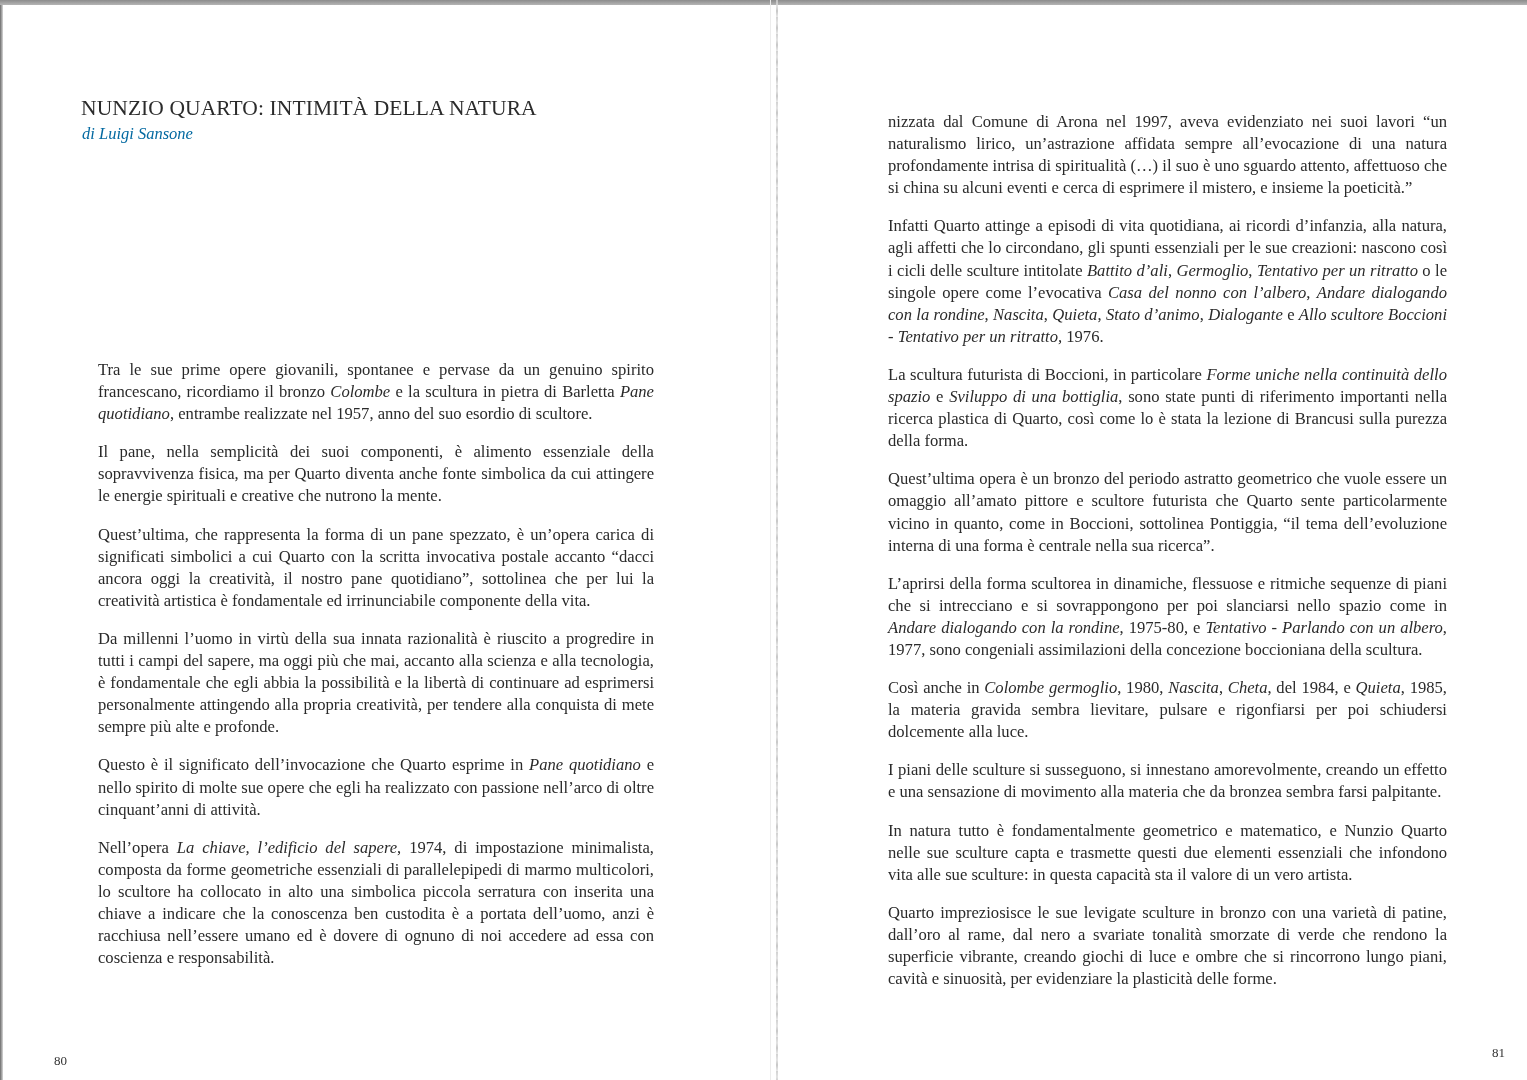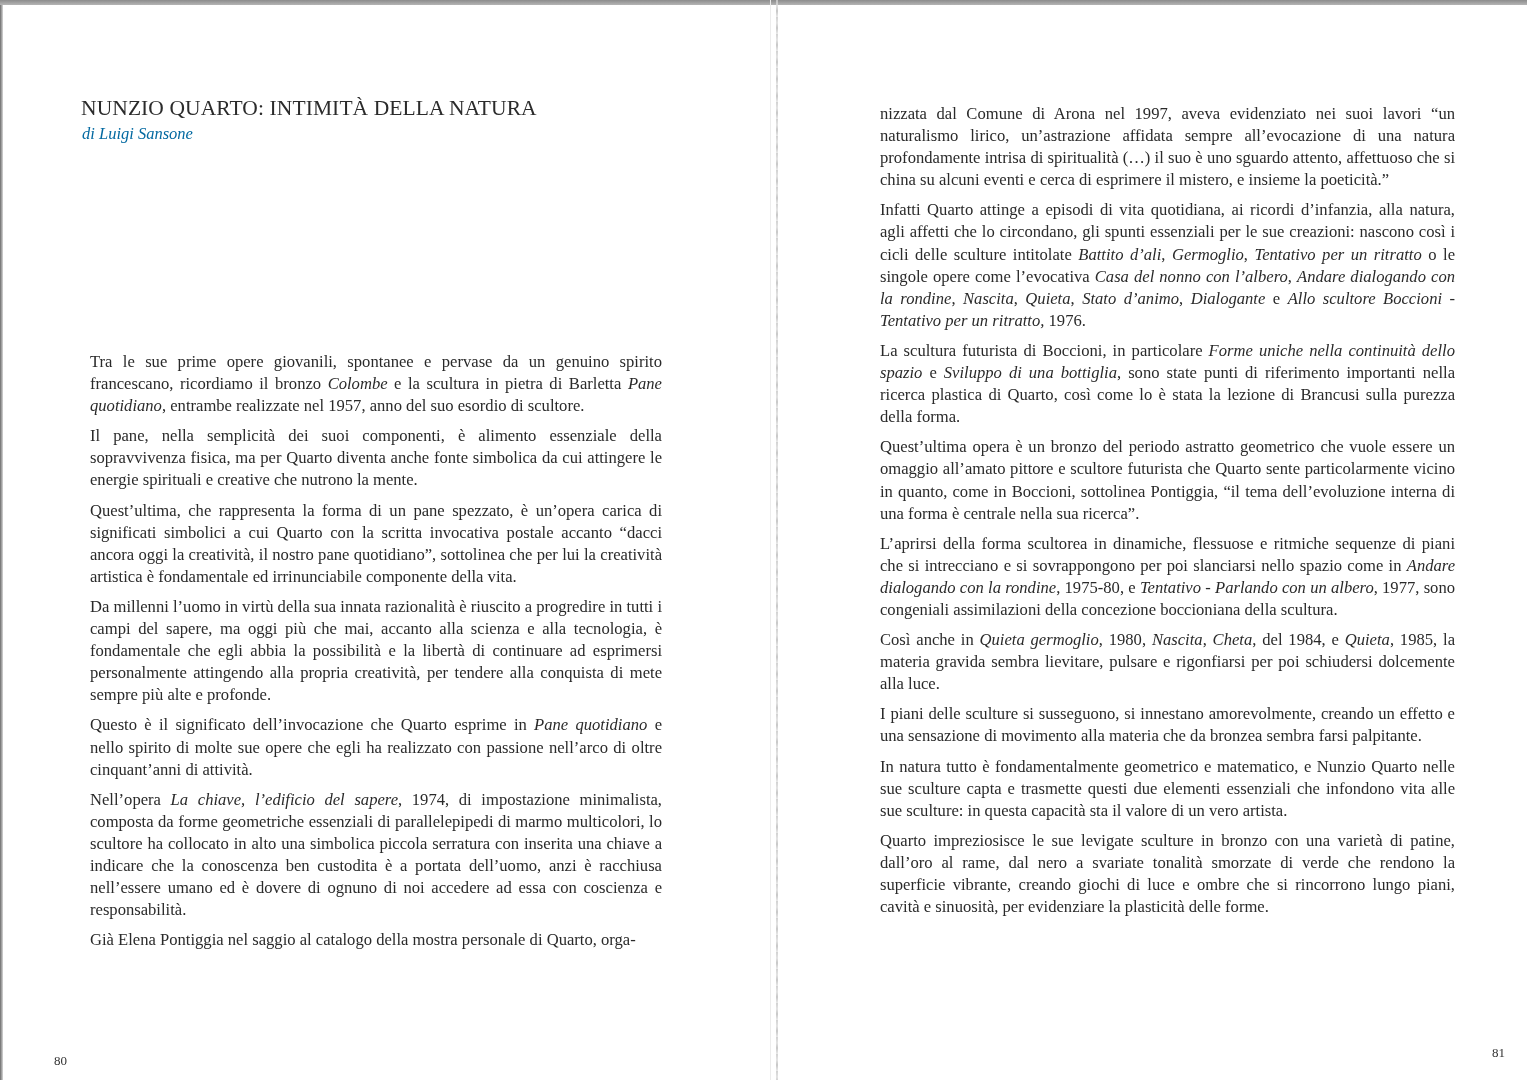--- a/index.html
+++ b/index.html
@@ -73,21 +73,21 @@
     }
 
     .text-block {
       position: absolute;
       font-size: 16.6px;
       line-height: 22.1px;
       text-align: justify;
       color: #2a2a2a;
     }
     .text-block p {
-      margin: 8px;
+      margin: 16px;
       text-align: justify;
       text-align-last: left;
     }
     .left-block {
       left: 82px; top: 343px;
       width: 588px;
     }
     .right-block {
       left: 90px; top: 95px;
       width: 591px;
@@ -112,38 +112,37 @@
   <h1 class="article-title">NUNZIO QUARTO: INTIMITÀ DELLA NATURA</h1>
   <div class="article-author">di Luigi Sansone</div>
 
   <div class="text-block left-block">
       <p><span>Tra le sue prime opere giovanili, spontanee e pervase da un genuino spirito francescano, ricordiamo il bronzo </span><span class="it">Colombe</span><span> e la scultura in pietra di Barletta </span><span class="it">Pane quotidiano</span><span>, entrambe realizzate nel 1957, anno del suo esordio di scultore.</span></p>
       <p><span>Il pane, nella semplicità dei suoi componenti, è alimento essenziale della sopravvivenza fisica, ma per Quarto diventa anche fonte simbolica da cui attingere le energie spirituali e creative che nutrono la mente.</span></p>
       <p><span>Quest’ultima, che rappresenta la forma di un pane spezzato, è un’opera carica di significati simbolici a cui Quarto con la scritta invocativa postale accanto “dacci ancora oggi la creatività, il nostro pane quotidiano”, sottolinea che per lui la creatività artistica è fondamentale ed irrinunciabile componente della vita.</span></p>
       <p><span>Da millenni l’uomo in virtù della sua innata razionalità è riuscito a progredire in tutti i campi del sapere, ma oggi più che mai, accanto alla scienza e alla tecnologia, è fondamentale che egli abbia la possibilità e la libertà di continuare ad esprimersi personalmente attingendo alla propria creatività, per tendere alla conquista di mete sempre più alte e profonde.</span></p>
       <p><span>Questo è il significato dell’invocazione che Quarto esprime in </span><span class="it">Pane quotidiano</span><span> e nello spirito di molte sue opere che egli ha realizzato con passione nell’arco di oltre cinquant’anni di attività.</span></p>
       <p><span>Nell’opera </span><span class="it">La chiave, l’edificio del sapere</span><span>, 1974, di impostazione minimalista, composta da forme geometriche essenziali di parallelepipedi di marmo multicolori, lo scultore ha collocato in alto una simbolica piccola serratura con inserita una chiave a indicare che la conoscenza ben custodita è a portata dell’uomo, anzi è racchiusa nell’essere umano ed è dovere di ognuno di noi accedere ad essa con coscienza e responsabilità.</span></p>
-      <p><span>Già Elena Pontiggia nel saggio al catalogo della mostra personale di Quarto, orga-</span></p>
     </div>
 
   <div class="page-number page-number-left">80</div>
 </div>
 
 <div class="gutter">
   <div class="fold-faint"></div>
   <div class="fold"></div>
 </div>
 
 <div class="page page-right">
   <div class="text-block right-block">
       <p><span>nizzata dal Comune di Arona nel 1997, aveva evidenziato nei suoi lavori “un naturalismo lirico, un’astrazione affidata sempre all’evocazione di una natura profondamente intrisa di spiritualità (…) il suo è uno sguardo attento, affettuoso che si china su alcuni eventi e cerca di esprimere il mistero, e insieme la poeticità.”</span></p>
       <p><span>Infatti  Quarto attinge a episodi di vita quotidiana, ai ricordi d’infanzia, alla natura, agli affetti che lo circondano, gli spunti essenziali per le sue creazioni: nascono così i cicli delle sculture intitolate </span><span class="it">Battito d’ali</span><span>, </span><span class="it">Germoglio</span><span>, </span><span class="it">Tentativo per un ritratto</span><span> o  le singole opere come l’evocativa </span><span class="it">Casa del nonno con l’albero</span><span>, </span><span class="it">Andare dialogando con la rondine</span><span>, </span><span class="it">Nascita</span><span>, </span><span class="it">Quieta</span><span>, </span><span class="it">Stato d’animo</span><span>, </span><span class="it">Dialogante</span><span> e </span><span class="it">Allo scultore Boccioni - Tentativo per un ritratto,</span><span> 1976.</span></p>
       <p><span>La scultura futurista di Boccioni, in particolare </span><span class="it">Forme uniche nella continuità dello spazio</span><span> e </span><span class="it">Sviluppo di una bottiglia</span><span>, sono state punti di riferimento importanti nella ricerca plastica di Quarto, così come lo è stata la lezione di Brancusi sulla purezza della forma.</span></p>
       <p><span>Quest’ultima opera è un bronzo del periodo astratto geometrico che vuole essere un omaggio all’amato pittore e scultore futurista che Quarto sente particolarmente vicino in quanto, come in Boccioni, sottolinea Pontiggia,  “il tema dell’evoluzione interna di una forma è centrale nella sua ricerca”.</span></p>
       <p><span>L’aprirsi della forma scultorea in dinamiche, flessuose e ritmiche sequenze di piani che si intrecciano e si sovrappongono per poi slanciarsi nello spazio come in </span><span class="it">Andare dialogando con la rondine</span><span>, 1975-80, e </span><span class="it">Tentativo - Parlando con un albero</span><span>, 1977, sono congeniali assimilazioni della concezione boccioniana della scultura.</span></p>
-      <p><span>Così anche in </span><span class="it">Quieta germoglio</span><span>, 1980, </span><span class="it">Nascita</span><span>, </span><span class="it">Cheta</span><span>, del 1984, e </span><span class="it">Quieta</span><span>, 1985, la materia gravida sembra lievitare, pulsare e rigonfiarsi per poi schiudersi dolcemente alla luce.</span></p>
+      <p><span>Così anche in </span><span class="it">Colombe germoglio</span><span>, 1980, </span><span class="it">Nascita</span><span>, </span><span class="it">Cheta</span><span>, del 1984, e </span><span class="it">Quieta</span><span>, 1985, la materia gravida sembra lievitare, pulsare e rigonfiarsi per poi schiudersi dolcemente alla luce.</span></p>
       <p><span>I piani delle sculture si susseguono, si innestano amorevolmente, creando un effetto e una sensazione di movimento alla materia che da bronzea sembra farsi palpitante.</span></p>
       <p><span>In natura tutto è fondamentalmente geometrico e matematico, e Nunzio Quarto nelle sue sculture capta e trasmette questi due elementi essenziali che infondono vita alle sue sculture: in questa capacità sta il valore di un vero artista.</span></p>
       <p><span>Quarto impreziosisce le sue levigate sculture in bronzo con una varietà di patine, dall’oro al rame, dal nero a svariate tonalità smorzate di verde che rendono la superficie vibrante, creando giochi di luce e ombre che si rincorrono lungo piani, cavità e  sinuosità, per evidenziare la plasticità delle forme.</span></p>
     </div>
 
   <div class="page-number page-number-right">81</div>
 </div>
 
 </body></html>

